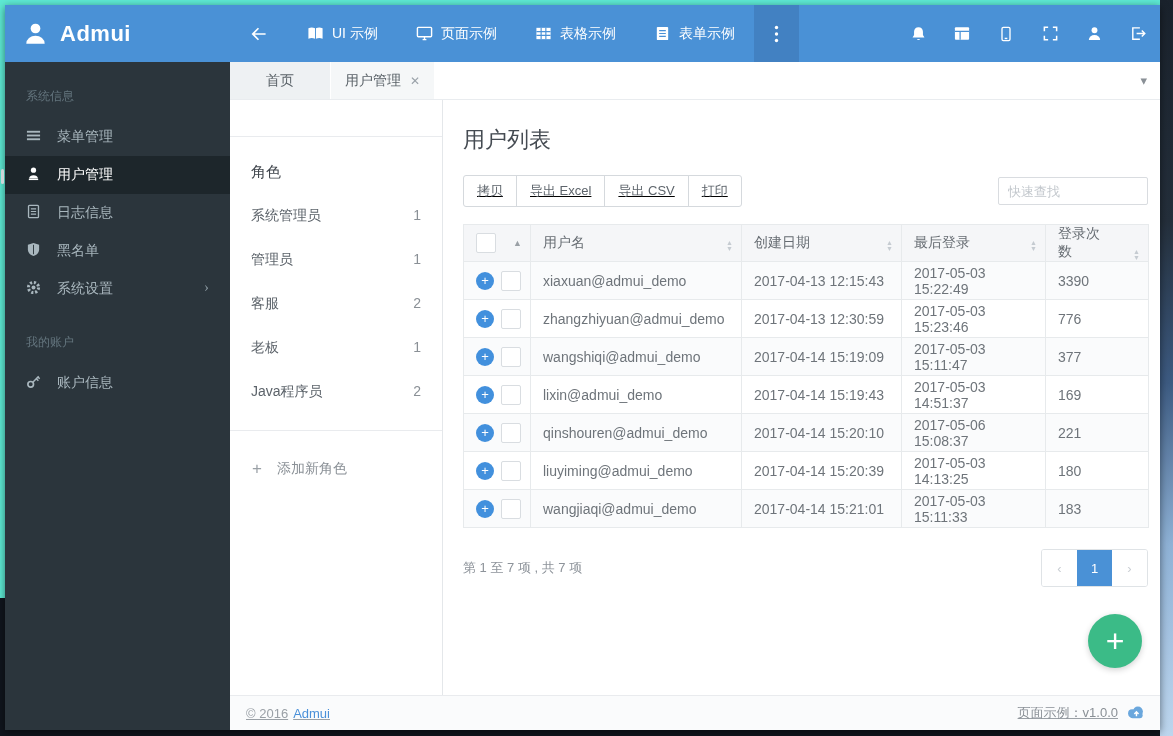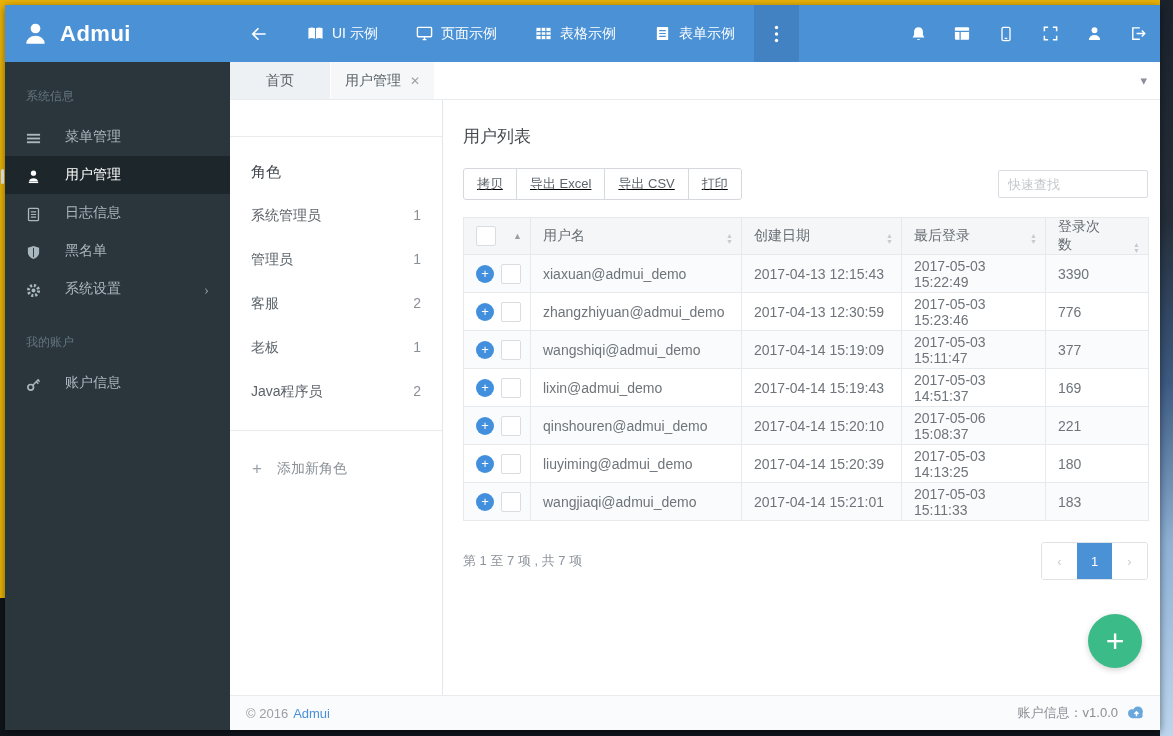--- a/index.html
+++ b/index.html
@@ -1,19 +1,19 @@
 <!DOCTYPE html>
 <html><head>
 <meta charset="utf-8">
 <style>
   * { box-sizing: border-box; margin: 0; padding: 0; }
   html,body { width:1173px; height:736px; }
   body { font-family:"Liberation Sans", sans-serif; background:#10151d; overflow:hidden; }
 
-  .desktop { position:relative; width:1173px; height:598px; background:#eab308;padding-left:24px; }
+  .desktop { position:relative; width:1173px; height:598px; background:#5eead4;padding-left:24px; }
   .desktop .edge-right { position:absolute; right:0; top:0; width:13px; height:736px;
     background:linear-gradient(#1a222c 0%, #242f3b 30%, #3d5b82 52%, #8fb2d6 74%, #bdd6ee 100%); }
   .desktop .edge-tick { position:absolute; left:1px; top:169px; width:3px; height:15px; background:#cfd3d6; border-radius:2px; z-index:3; }
 
   .app { position:absolute; left:5px; top:5px; width:1155px; height:725px; background:#fff;
     display:flex; flex-direction:column; z-index:2; box-shadow:0 2px 8px rgba(0,0,0,.5); }
 
   
   .navbar { height:57px; background:#4a91d6; display:flex; align-items:stretch; color:#fff; flex-shrink:0; }
   .brand { width:225px; display:flex; align-items:center; gap:11px; padding-left:17px; font-size:22px; font-weight:bold; letter-spacing:.5px; flex-shrink:0; }
@@ -21,21 +21,21 @@
   .nav-item { display:flex; align-items:center; gap:8px; padding:0 19px; font-size:14px; cursor:pointer; }
   .nav-more { background:#4281c2; padding:0 20px; display:flex; align-items:center; cursor:pointer; }
   .nav-spacer { flex:1; }
   .nav-icon-btn { width:44px; display:flex; align-items:center; justify-content:center; cursor:pointer; }
   .navbar svg { display:block; }
 
   
   .main-row { flex:1; display:flex; min-height:0; }
   .sidebar { width:225px; background:#2b353c; flex-shrink:0; padding-top:18px; }
   .side-label { color:#64757e; font-size:12px; padding:8px 21px 13px; }
-  .side-item { display:flex; align-items:flex-end; gap:24px; padding:10px 21px; color:#a9b7be; font-size:14px; cursor:pointer;font-family:Liberation Serif, serif; }
+  .side-item { display:flex; align-items:flex-start; gap:16px; padding:10px 21px; color:#a9b7be; font-size:14px; cursor:pointer;font-family:Liberation Serif, serif; }
   .side-item.active { background:#1d262b; color:#fff; }
   .side-item .chev { margin-left:auto; font-size:15px; color:#87959d; line-height:1; }
   .side-gap { height:18px; }
   .side-item svg { display:block; flex-shrink:0; }
 
   
   .content-col { flex:1; display:flex; flex-direction:column; min-width:0; }
   .tabbar { height:38px; background:#fff; border-bottom:1px solid #e9ecef; display:flex; align-items:stretch; position:relative; flex-shrink:0; }
   .tab { min-width:100px; display:flex; align-items:center; justify-content:center; gap:9px; font-size:14px; color:#5a6268; background:#eef1f3; margin-right:1px; cursor:pointer; padding:0 14px; }
   .tab.active { background:#f5f7f8; }
@@ -49,21 +49,21 @@
   .allusers .count { margin-left:auto; }
   .fdivider { height:1px; background:#e9ebee; margin:16px 0; }
   .roles-header { padding:10px 21px 12px; color:#40464d; font-size:15px; }
   .role-item { display:flex; padding:13px 21px; color:#5c636a; font-size:14px; cursor:pointer; }
   .role-item .count { margin-left:auto; color:#8a9096; }
   .add-role { display:flex; align-items:center; gap:15px; padding:12px 22px; color:#8a9096; font-size:14px; cursor:pointer; }
   .add-role .plus { font-size:17px; color:#9aa0a6; }
 
   
   .main-panel { flex:1; min-width:0; position:relative; padding:18px 12px 0 20px; }
-  .page-title { font-size:17px; color:#454b52; margin:7px 0 20px; font-weight:normal; }
+  .page-title { font-size:22px; color:#454b52; margin:7px 0 20px; font-weight:normal; }
   .toolbar { display:flex; align-items:center; margin-bottom:17px; }
   .btn-group { display:flex;text-decoration:underline; }
   .btn { padding:6px 13px; font-size:13px; color:#5d646b; background:#fff; border:1px solid #d5d9dd; margin-left:-1px; cursor:pointer; white-space:nowrap; }
   .btn:first-child { margin-left:0; border-radius:3px 0 0 3px; }
   .btn:last-child { border-radius:0 3px 3px 0; }
   .search-input { margin-left:auto; width:150px; height:28px; border:1px solid #d9dce0; border-radius:2px; padding:0 9px; font-size:13px; color:#555; outline:none; font-family:inherit; }
   .search-input::placeholder { color:#c3c8cd; }
 
   table.users { width:685px; border-collapse:collapse; table-layout:fixed; }
   table.users th, table.users td { border:1px solid #e7eaec; }
@@ -81,21 +81,21 @@
   .pagination-row { display:flex; align-items:center; margin-top:21px; width:685px; }
   .page-info { font-size:13px; color:#8d939a; }
   .pager { margin-left:auto; display:flex; border:1px solid #dfe3e6; border-radius:3px; overflow:hidden; }
   .pg { width:35px; height:36px; display:flex; align-items:center; justify-content:center; font-size:13px; color:#c9ced3; background:#fff; cursor:pointer; }
   .pg.num-active { background:#4a91d6; color:#fff; }
 
   .fab { position:absolute; right:18px; bottom:27px; width:54px; height:54px; border-radius:50%; background:#3bbb87; color:#fff;
     display:flex; align-items:center; justify-content:center; font-size:32px; font-weight:300; cursor:pointer; box-shadow:0 2px 6px rgba(0,0,0,.18); }
 
   
-  .footer { height:35px; flex-shrink:0; border-top:1px solid #e9ebee; background:#fafbfc; display:flex; align-items:center; padding:0 15px 0 16px; font-size:13px; color:#9aa0a6; }
+  .footer { height:35px; flex-shrink:0; border-top:1px solid #e9ebee; background:#fafbfc; display:flex; align-items:center; padding:0 15px 0 16px; font-size:13px; color:#9aa0a6;text-decoration:underline; }
   .footer .brand-link { color:#4a90d9; margin-left:5px; cursor:pointer; }
   .footer .version { margin-left:auto; color:#8a9096; display:flex; align-items:center; gap:8px; }
 </style>
 </head>
 <body>
 
 <div class="desktop">
   <div class="edge-right"></div>
   <div class="edge-tick"></div>
 
@@ -504,21 +504,21 @@
             <div class="fab">
               <span>+</span>
             </div>
           </div>
         </div>
 
         <div class="footer">
           <span>© 2016</span>
           <span class="brand-link">Admui</span>
           <span class="version">
-            <span>账户信息：v1.0.0</span>
+            <span>页面示例：v1.0.0</span>
             <span>
               <svg width="19" height="15" viewBox="0 0 20 15">
                   <g fill="#6aa7dd">
                     <circle cx="6.5" cy="9.5" r="4.3"></circle>
                     <circle cx="12.5" cy="7.5" r="5.3"></circle>
                     <rect x="4" y="8.5" width="13.5" height="6" rx="3"></rect>
                   </g>
                   <path d="M11 12.5 V8.2 M8.8 10.2 L11 7.9 L13.2 10.2" stroke="#fff" stroke-width="1.5" fill="none"></path>
                 </svg>
             </span>

